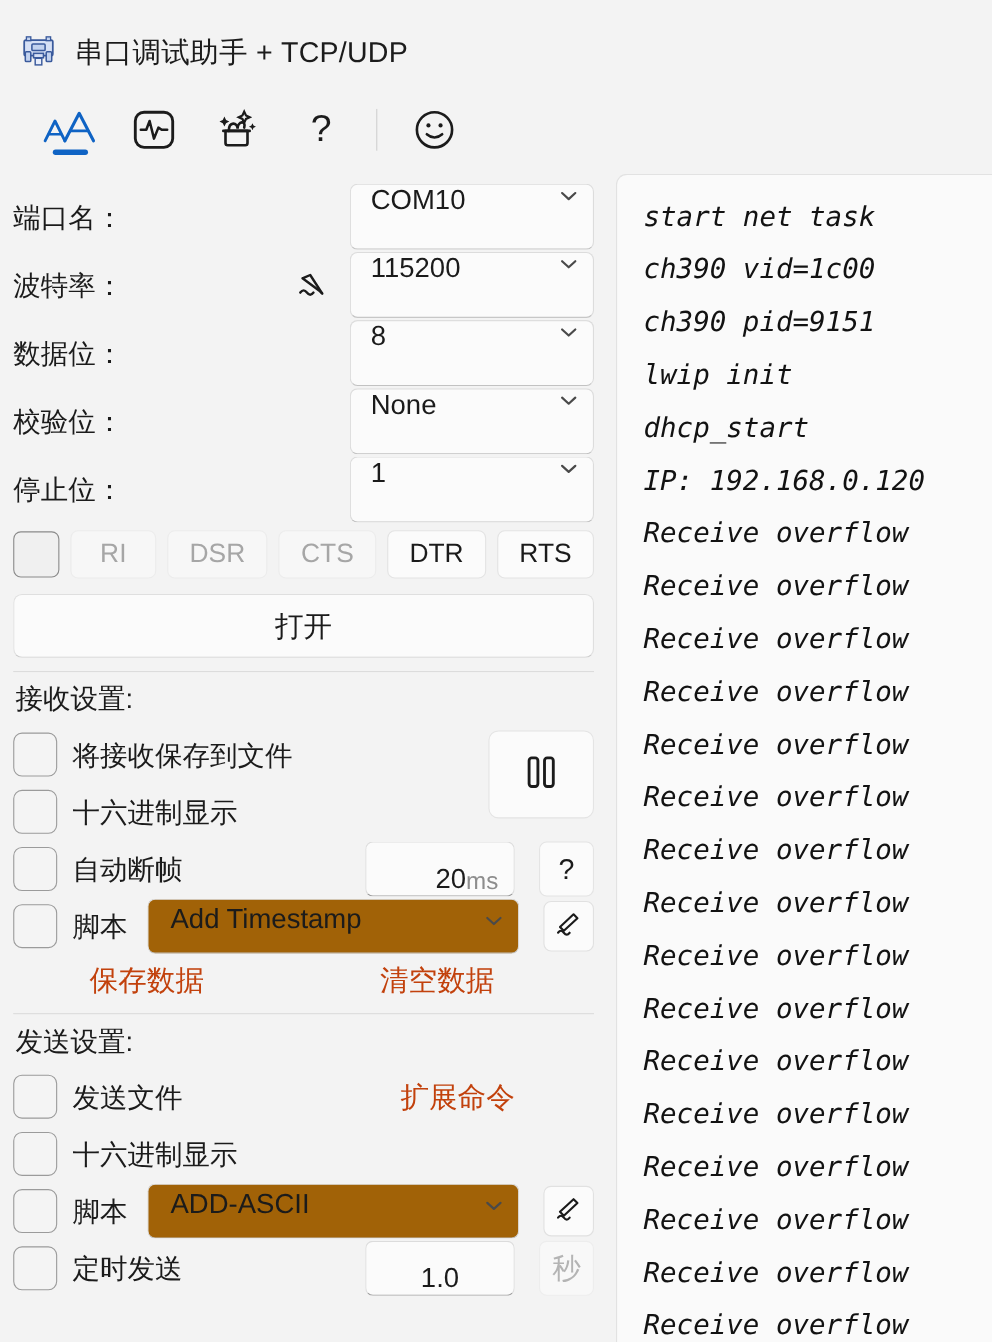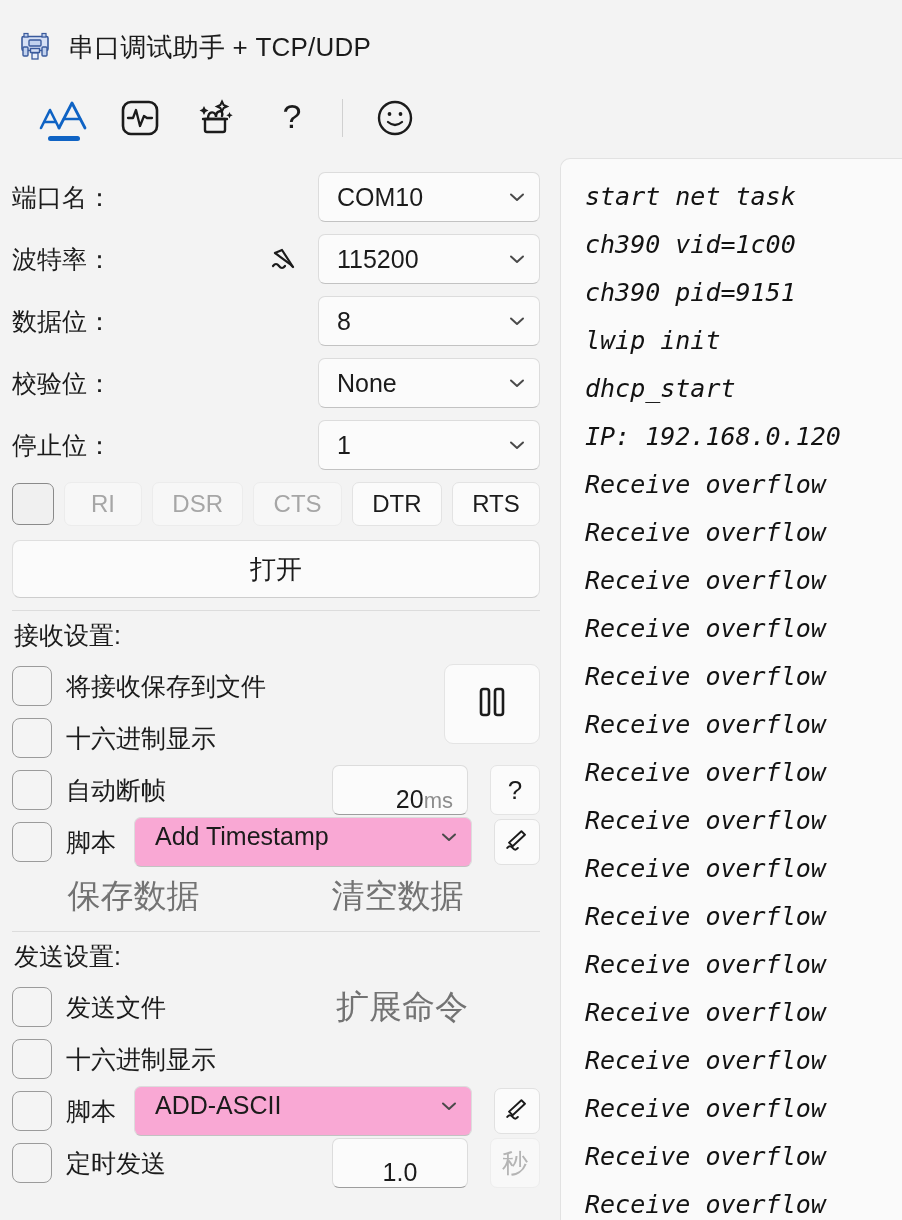--- a/index.html
+++ b/index.html
@@ -46,23 +46,23 @@
     border-top-left-radius: 10px;
     overflow: hidden; padding: 14px 0 0 24px; font-style: italic;
   }
 
   
   .row { display: flex; align-items: center; height: 62px; }
   .lbl { font-size: 25px; color: #1b1b1b; white-space: nowrap; }
   .spacer { flex: 1 1 auto; }
 
   .combo {
-    width: 222px; height: 50px; flex: 0 0 222px;
+    width: 222px; height: 60px; flex: 0 0 222px;
     background: #fbfbfb; border: 1px solid #dcdcdc; border-bottom-color: #c2c2c2;
-    border-radius: 7px; display: flex; align-items: center;
+    border-radius: 7px; display: flex; 
     padding: 0 12px 0 18px; cursor: pointer;
   }
   .combo .val { font-size: 25px; color: #1b1b1b; flex: 1 1 auto; white-space: nowrap; }
   .chev { width: 20px; height: 20px; flex: 0 0 20px; }
   .chev svg { display: block; }
 
   .icon-btn {
     width: 46px; height: 46px; flex: 0 0 46px;
     display: flex; align-items: center; justify-content: center;
     background: #fbfbfb; border: 1px solid #e1e1e1; border-radius: 7px; cursor: pointer;
@@ -112,24 +112,24 @@
     background: #fbfbfb; border: 1px solid #e4e4e4; border-radius: 7px;
     display: flex; align-items: center; justify-content: center;
     font-size: 26px; color: #1b1b1b; cursor: pointer;
   }
   .sq-btn.disabled { color: #b4b4b4; border-color: #ededed; background: #f8f8f8; }
 
   .pause-btn {
     width: 96px; height: 80px; background: #fbfbfb; border: 1px solid #e4e4e4;
     border-radius: 9px; display: flex; align-items: center; justify-content: center; cursor: pointer;
   }
-  .link { font-size: 33px; color: #737373; cursor: pointer; white-space: nowrap; }
+  .link { font-size: 26px; color: #c2410c; cursor: pointer; white-space: nowrap; }
 
   .script-combo {
-    height: 50px; flex: 1 1 auto; background: #f9a8d4;
+    height: 50px; flex: 1 1 auto; background: #a16207;
     border: 1px solid #dcdcdc; border-bottom-color: #c2c2c2; border-radius: 7px;
     display: flex; align-items: center; padding: 0 12px 11px 20px; cursor: pointer;
   }
   .script-combo .val { font-size: 25px; color: #1b1b1b; flex: 1 1 auto; }
 
   
   .term-line {
     font-family: "DejaVu Sans Mono", "Liberation Mono", monospace;
     font-size: 25px; line-height: 48px; color: #121212; white-space: pre;
   }

